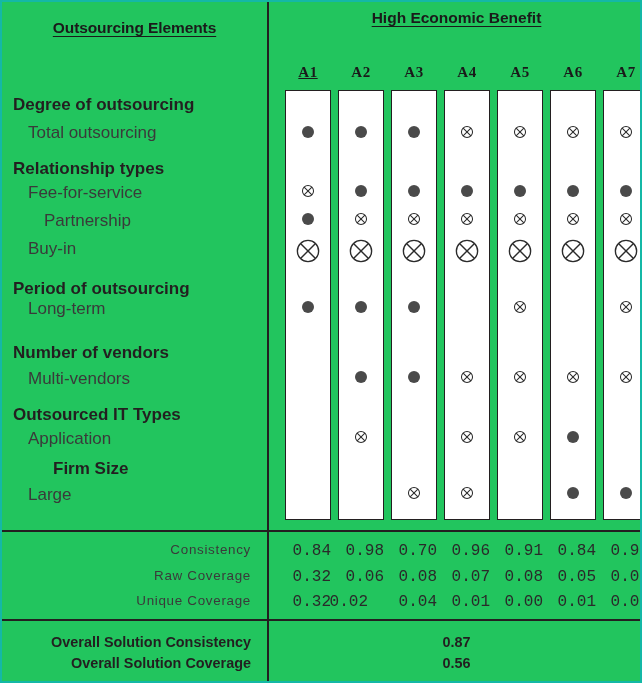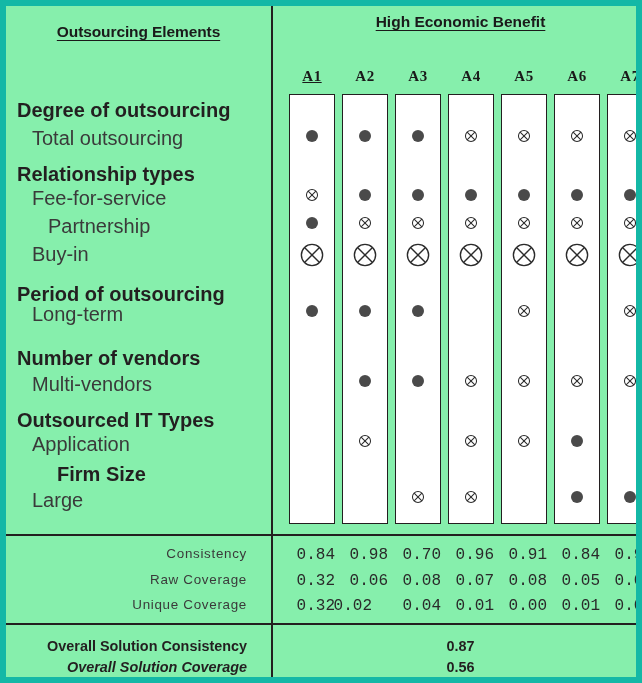--- a/index.html
+++ b/index.html
@@ -10,22 +10,22 @@
   body {
     font-family: "Liberation Sans", sans-serif;
     color: #1a1a1a;
   }
 
   #qca-table {
     position: relative;
     width: 642px;
     height: 683px;
     box-sizing: border-box;
-    border: 6px solid #14b8a6;
-    background: #86efac;
+    border: 2px solid #14b8a6;
+    background: #22c55e;
     overflow: hidden;
   }
 
   
   .vrule-main {
     position: absolute;
     left: 265px;
     top: 0;
     width: 2px;
     height: 683px;
@@ -101,21 +101,21 @@
     height: 430px;
     border: 1.6px solid #231f20;
     box-sizing: border-box;
     background: #ffffff;
   }
 
   
   .elem-label {
     position: absolute;
     left: 11px;
-    font-size: 20px;
+    font-size: 17px;
     white-space: nowrap;
     line-height: 1;
   }
   .elem-label.group {
     font-weight: bold;
     color: #231f20;
   }
   .elem-label.sub {
     left: 26px;
     font-weight: normal;
@@ -470,17 +470,17 @@
       <div class="stat-label" style="top: 592px; right: 389px;">Unique Coverage</div>
       <div class="stat-value" style="left: 283px; top: 592px;">0.32</div>
       <div class="stat-value" style="left: 320px; top: 592px;">0.02</div>
       <div class="stat-value" style="left: 389px; top: 592px;">0.04</div>
       <div class="stat-value" style="left: 442px; top: 592px;">0.01</div>
       <div class="stat-value" style="left: 495px; top: 592px;">0.00</div>
       <div class="stat-value" style="left: 548px; top: 592px;">0.01</div>
       <div class="stat-value" style="left: 601px; top: 592px;">0.00</div>
       <div class="overall-label" style="top: 633px; right: 389px;">Overall Solution Consistency</div>
       <div class="overall-value" style="top: 633px;">0.87</div>
-      <div class="overall-label" style="top: 654px; right: 389px; font-style: italic;">Overall Solution Coverage</div>
+      <div class="overall-label" style="top: 654px; right: 389px;">Overall Solution Coverage</div>
       <div class="overall-value" style="top: 654px;">0.56</div>
     </div>
 
 </div>
 
 </body></html>

